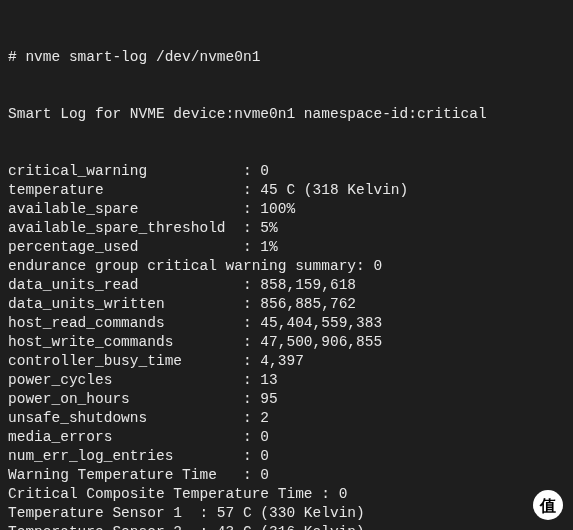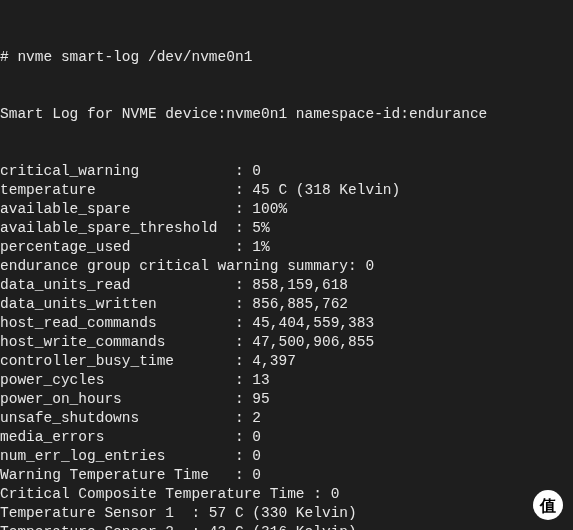--- a/index.html
+++ b/index.html
@@ -1,21 +1,21 @@
 <!DOCTYPE html>
 <html><head>
 <meta charset="utf-8">
 <style>
   html,body{margin:0;padding:0;background:#1e1e1e;}
   .terminal{
     width:573px;height:530px;box-sizing:border-box;
     background:#1e1e1e;color:#e6e6e6;
     font-family:Consolas,"Courier New",monospace;
     font-size:14.5px;line-height:19px;
-    padding:10px 12px 10px 0;
+    padding:10px 12px 10px 8px;
     position:relative;white-space:pre;
   }
   .row{display:block;}
   .badge{
     position:absolute;right:10px;bottom:10px;
     display:flex;align-items:center;gap:6px;
     color:#fff;font-family:Arial,Helvetica,sans-serif;
     font-size:18px;font-weight:600;
   }
   .badge .circ{
@@ -23,19 +23,19 @@
     background:#fff;color:#000;display:flex;
     align-items:center;justify-content:center;
     font-size:16px;font-weight:700;
   }
 </style>
 </head>
 <body>
 
 <div class="terminal">
   <span class="row"># nvme smart-log /dev/nvme0n1</span>
-  <span class="row">Smart Log for NVME device:nvme0n1 namespace-id:endurance</span>
+  <span class="row">Smart Log for NVME device:nvme0n1 namespace-id:critical</span>
   <div id="rows"><span class="row">critical_warning           : 0</span><span class="row">temperature                : 45 C (318 Kelvin)</span><span class="row">available_spare            : 100%</span><span class="row">available_spare_threshold  : 5%</span><span class="row">percentage_used            : 1%</span><span class="row">endurance group critical warning summary: 0</span><span class="row">data_units_read            : 858,159,618</span><span class="row">data_units_written         : 856,885,762</span><span class="row">host_read_commands         : 45,404,559,383</span><span class="row">host_write_commands        : 47,500,906,855</span><span class="row">controller_busy_time       : 4,397</span><span class="row">power_cycles               : 13</span><span class="row">power_on_hours             : 95</span><span class="row">unsafe_shutdowns           : 2</span><span class="row">media_errors               : 0</span><span class="row">num_err_log_entries        : 0</span><span class="row">Warning Temperature Time   : 0</span><span class="row">Critical Composite Temperature Time : 0</span><span class="row">Temperature Sensor 1  : 57 C (330 Kelvin)</span><span class="row">Temperature Sensor 2  : 43 C (316 Kelvin)</span></div>
 
   <div class="badge">
     <span class="circ">值</span>
   </div>
 </div>
 
 </body></html>

